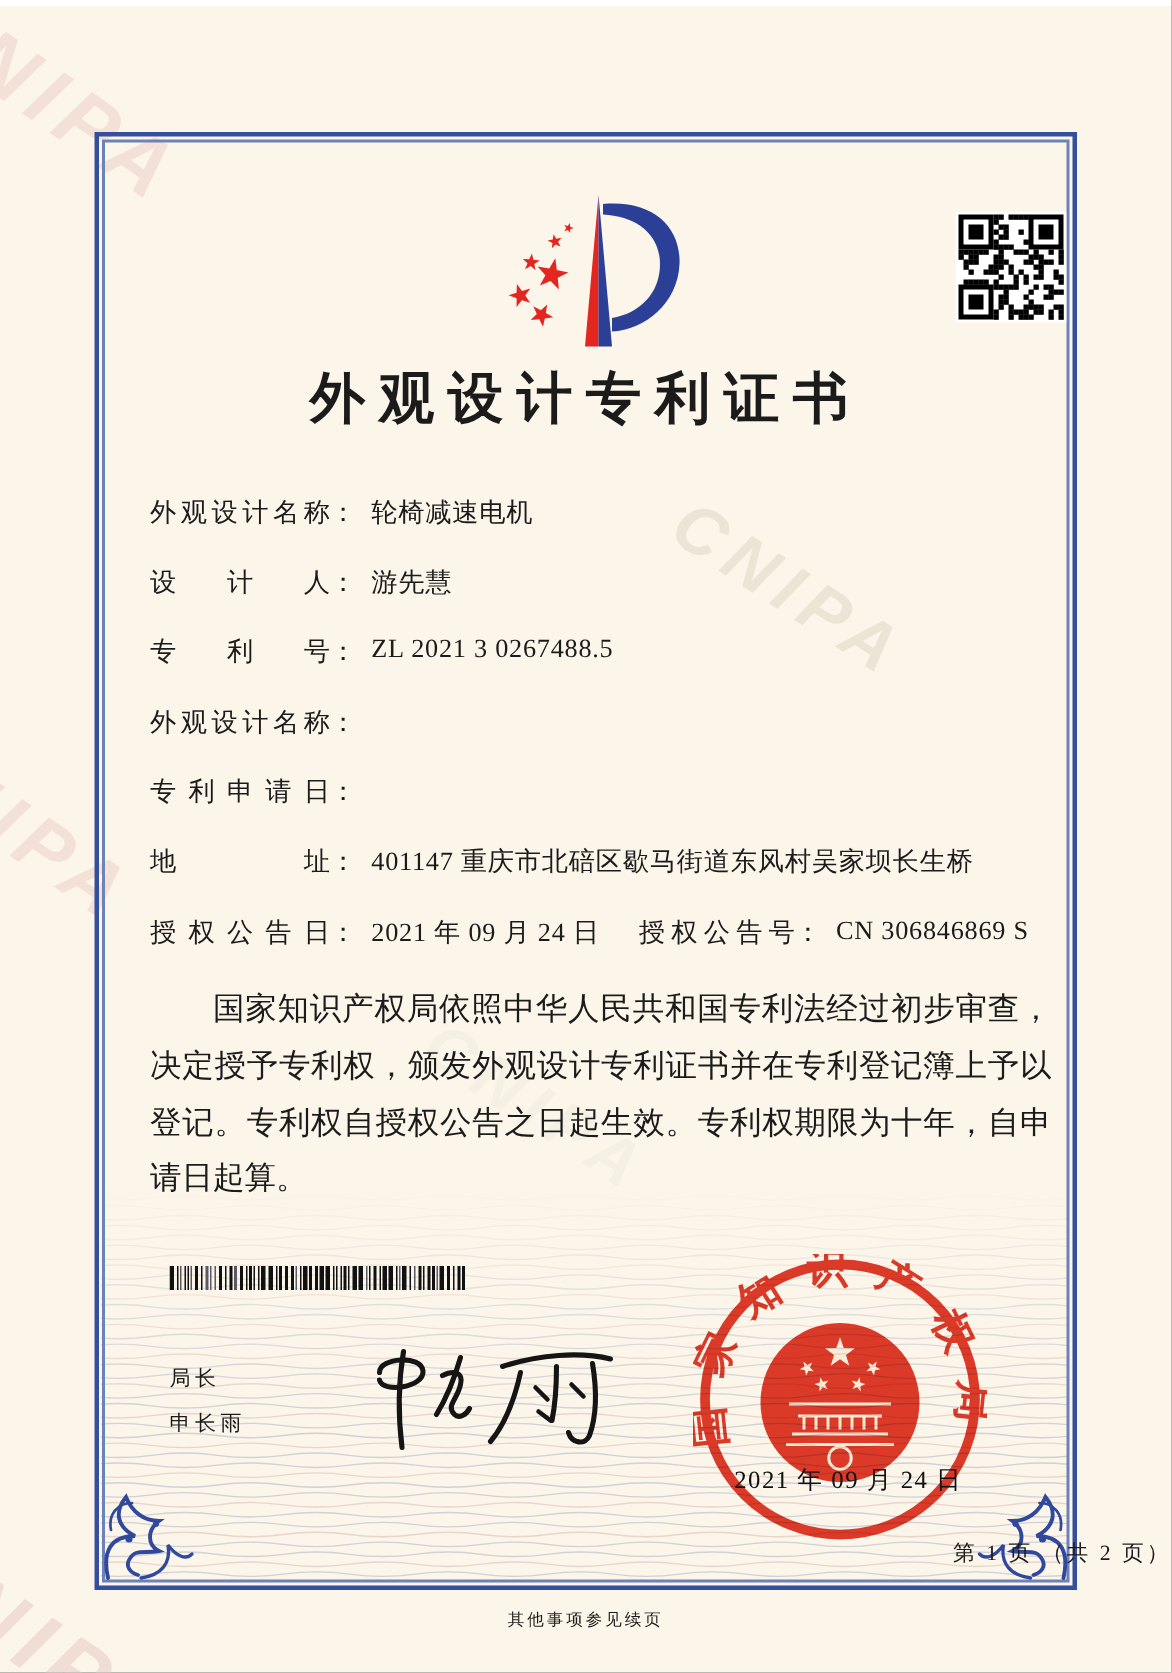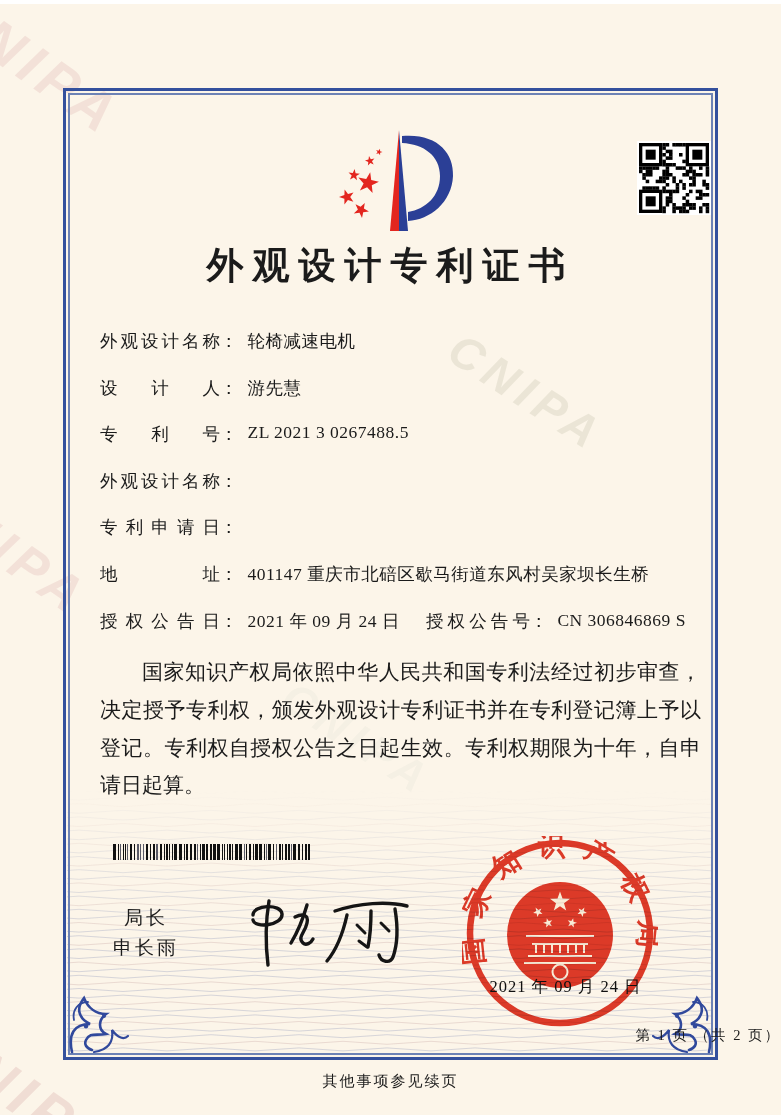--- a/index.html
+++ b/index.html
@@ -31,28 +31,28 @@
   .frow{height:46.6px;display:flex;align-items:flex-start;white-space:nowrap;}
   .flabel{display:inline-block;width:120px;text-align:justify;text-align-last:justify;}
   .fvalue{margin-left:10px;letter-spacing:.5px;}
   .grp2{margin-left:26px;display:flex;align-items:center;}
   .grp2 .flabel{width:104px;}
   .paras{position:absolute;left:100px;top:654px;width:601px;font-size:21px;line-height:1.8;
          text-align:justify;z-index:3;}
   .paras p{margin:0;text-indent:2em;}
   .barcode{position:absolute;left:113px;top:844px;z-index:3;}
   .signer{position:absolute;left:113px;top:903px;font-family:"Liberation Sans","DejaVu Sans",sans-serif;
-          font-size:19px;line-height:30px;letter-spacing:3px;z-index:3;text-align:center;}
+          font-size:14px;line-height:30px;letter-spacing:3px;z-index:3;}
   .sig{position:absolute;left:235px;top:891px;z-index:4;}
   .seal{position:absolute;left:462px;top:836px;z-index:4;opacity:.94;mix-blend-mode:multiply;}
   .sealdate{position:absolute;left:473px;top:976px;width:185px;text-align:center;font-size:16.5px;
             letter-spacing:1px;z-index:5;color:#101010;}
   .pageno{position:absolute;left:0;top:1026px;width:781px;text-align:right;font-size:14.5px;
           letter-spacing:2px;z-index:3;}
-  .contnote{position:absolute;left:0;top:1072px;width:781px;text-align:center;font-size:15px;
+  .contnote{position:absolute;left:0;top:1072px;width:781px;text-align:center;font-size:11px;
             letter-spacing:2px;z-index:3;}
 </style>
 </head>
 <body>
 
 <div class="page">
   <div class="topstrip"></div>
 
   <div class="wm wm1">CNIPA</div>
   <div class="wm wm2">CNIPA</div>

